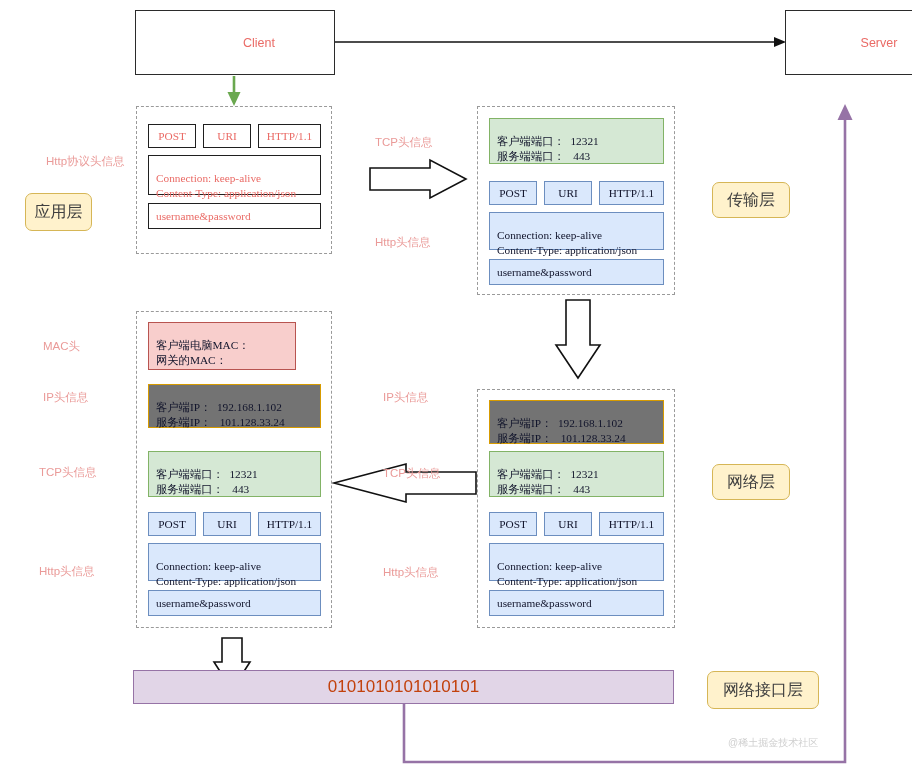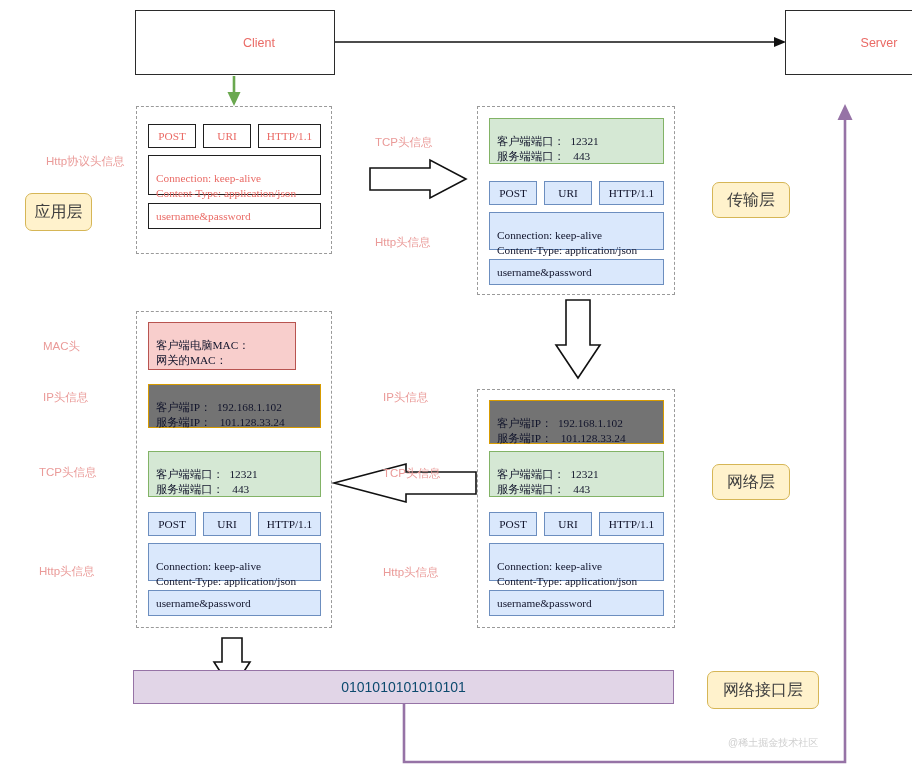--- a/index.html
+++ b/index.html
@@ -63,21 +63,21 @@
   .fld-tcp        { background:#d5e8d4; border:1.3px solid #82b366; color:#11142b; }
   .fld-ip         { background:#737373; border:1.3px solid #d79b00; color:#11142b; }
   .fld-mac        { background:#f8cecc; border:1.3px solid #b85450; color:#11142b; }
   .fld.two-line   { align-items:flex-start; padding-top:15px; }
 
   
   .binbar {
     background:#e1d5e7;
     border:1.4px solid #9673a6;
     display:flex; align-items:center; justify-content:center;
-    font-size:14px; color:#0c4a6e;
+    font-size:17px; color:#c2410c;
   }
 
   .watermark {
     color:#cfcfcf;
     font-size:10px;
     white-space:nowrap;
   }
 
   svg.overlay { position:absolute; left:0; top:0; width:912px; height:778px; pointer-events:none; }
 </style>

